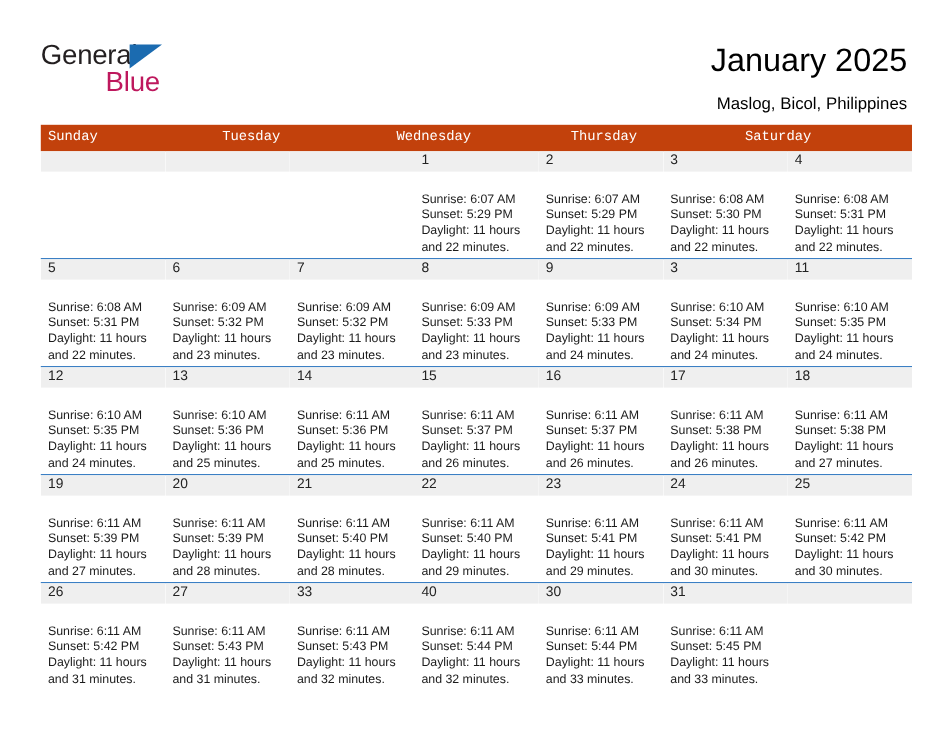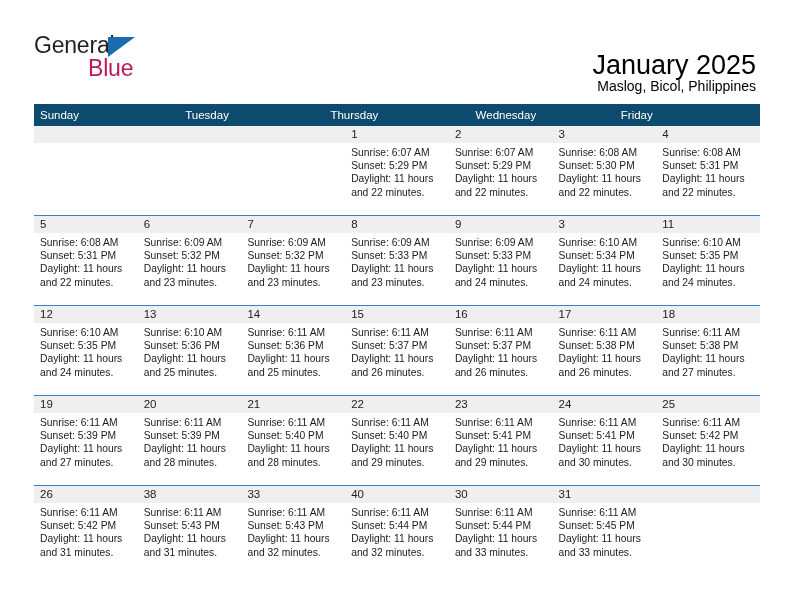--- a/index.html
+++ b/index.html
@@ -59,21 +59,21 @@
     left: 54px;
     top: 23px;
     font-size: 23px;
     color: #be185d;
     letter-spacing: -0.2px;
     line-height: 25px;
   }
   .title {
     position: absolute;
     right: 36px;
-    top: 50px;
+    top: 35px;
     font-size: 27px;
     color: #000000;
     text-align: right;
     white-space: nowrap;
   }
   .subtitle {
     position: absolute;
     right: 36px;
     top: 78px;
     font-size: 14px;
@@ -85,22 +85,23 @@
   
   .calendar {
     position: absolute;
     left: 34px;
     top: 104px;
     width: 726px;
   }
   .weekdays {
     display: flex;
     width: 100%;
-    background: #0c4a6e;
+    background: #c2410c;
     height: 22px;
+    font-family: Liberation Mono, monospace;
   }
   .weekday {
     flex: 1 1 0;
     color: #ffffff;
     font-size: 11.5px;
     line-height: 22px;
     padding-left: 6px;
     box-sizing: border-box;
     white-space: nowrap;
     overflow: hidden;
@@ -127,21 +128,21 @@
     padding-left: 6px;
     box-sizing: border-box;
     font-size: 11.5px;
     line-height: 17px;
     color: #222222;
   }
   .day.empty .day-num-band {
     background: #efefef;
   }
   .day-body {
-    padding: 3px 6px 0 6px;
+    padding: 17px 6px 0 6px;
     box-sizing: border-box;
   }
   .day-line {
     font-size: 10.3px;
     line-height: 13.2px;
     color: #1b1b1b;
     white-space: nowrap;
   }
 </style>
 </head>
@@ -159,23 +160,23 @@
 
     <div class="title">January 2025</div>
     <div class="subtitle">Maslog, Bicol, Philippines</div>
   </div>
 
   <div class="calendar">
 
     <div class="weekdays">
       <div class="weekday">Sunday</div>
       <div class="weekday">Tuesday</div>
+      <div class="weekday">Wednesday</div>
       <div class="weekday">Thursday</div>
-      <div class="weekday">Wednesday</div>
-      <div class="weekday">Friday</div>
+      <div class="weekday">Saturday</div>
     </div>
 
     <div id="weeks-container">
         <div class="week">
           <div class="day empty">
             <div class="day-num-band"></div>
             <div class="day-body">
               <div class="day-line"></div>
               <div class="day-line"></div>
               <div class="day-line"></div>
@@ -436,21 +437,21 @@
           <div class="day">
             <div class="day-num-band">26</div>
             <div class="day-body">
               <div class="day-line">Sunrise: 6:11 AM</div>
               <div class="day-line">Sunset: 5:42 PM</div>
               <div class="day-line">Daylight: 11 hours</div>
               <div class="day-line">and 31 minutes.</div>
             </div>
           </div>
           <div class="day">
-            <div class="day-num-band">38</div>
+            <div class="day-num-band">27</div>
             <div class="day-body">
               <div class="day-line">Sunrise: 6:11 AM</div>
               <div class="day-line">Sunset: 5:43 PM</div>
               <div class="day-line">Daylight: 11 hours</div>
               <div class="day-line">and 31 minutes.</div>
             </div>
           </div>
           <div class="day">
             <div class="day-num-band">33</div>
             <div class="day-body">

